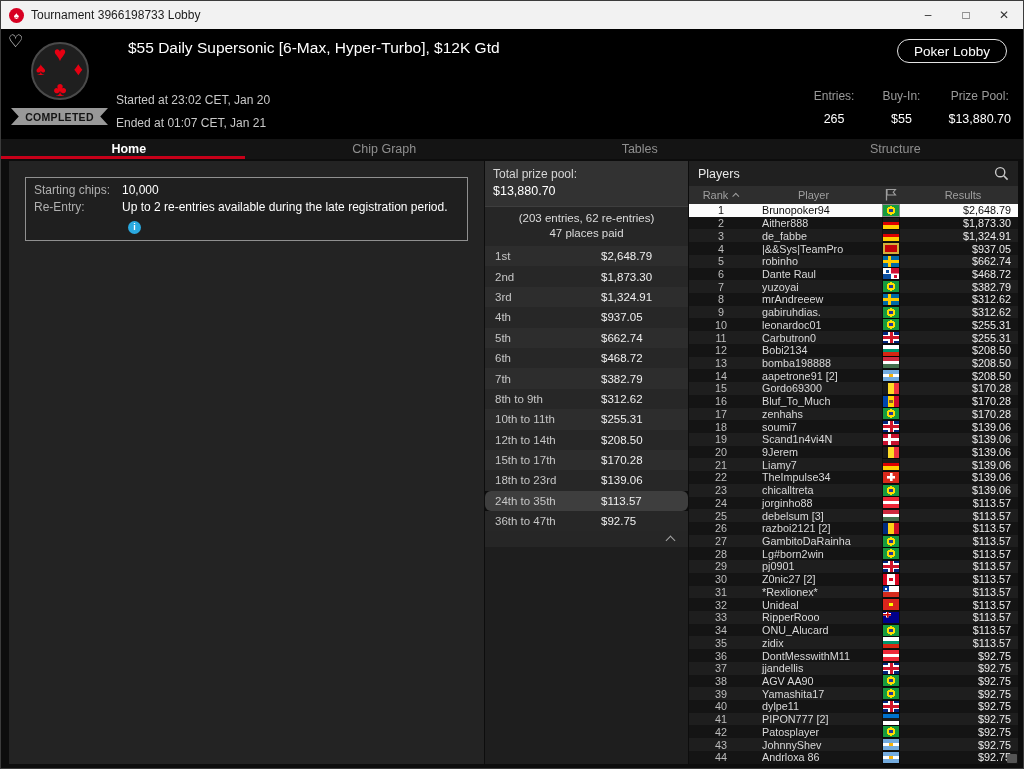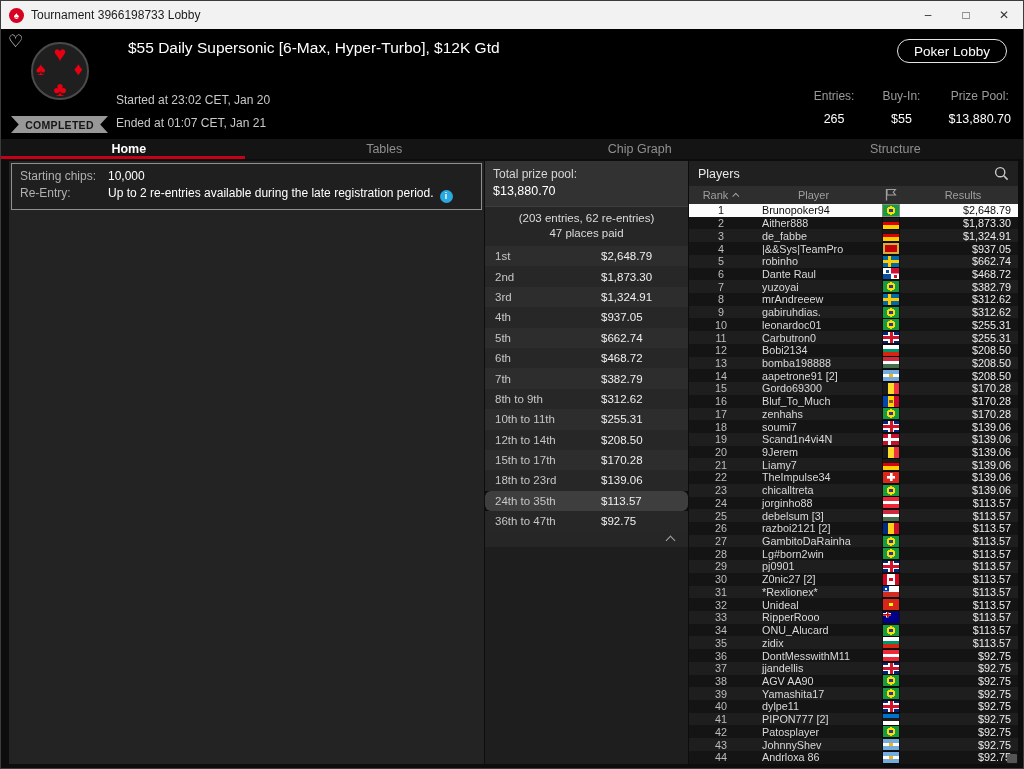--- a/index.html
+++ b/index.html
@@ -18,37 +18,37 @@
   .fav-heart { position:absolute; left:7px; top:2px; font-size:17px; color:#e8e8e8; }
   .t-logo { position:absolute; left:30px; top:13px; width:58px; height:58px; border-radius:50%; background:#1f1f1f; border:2px solid #4a4a4a; }
   .t-logo span { position:absolute; color:#e60012; }
   .suit-heart { top:-2px; left:50%; transform:translateX(-50%); font-size:21px; }
   .suit-spade { left:3px; top:15px; font-size:18px; }
   .suit-diamond { right:4px; top:15px; font-size:18px; }
   .suit-club { bottom:-3px; left:50%; transform:translateX(-50%); font-size:20px; }
   .h-title { position:absolute; left:127px; top:10px; font-size:15.5px; color:#fff; }
   .h-started { position:absolute; left:115px; top:64px; font-size:12px; color:#c9c9c9; }
   .h-ended { position:absolute; left:115px; top:87px; font-size:12px; color:#c9c9c9; }
-  .ribbon { position:absolute; left:10px; top:87px; width:97px; height:17px; background:#989898; color:#141414; font-size:10.5px; font-weight:bold; letter-spacing:.3px; display:flex; align-items:center; justify-content:center; clip-path:polygon(0 0,100% 0,92% 50%,100% 100%,0 100%,8% 50%); }
+  .ribbon { position:absolute; left:10px; top:79px; width:97px; height:17px; background:#989898; color:#141414; font-size:10.5px; font-weight:bold; letter-spacing:.3px; display:flex; align-items:center; justify-content:center; clip-path:polygon(0 0,100% 0,92% 50%,100% 100%,0 100%,8% 50%); }
   .lobby-btn { position:absolute; right:16px; top:10px; width:110px; height:24px; border:1.5px solid #e4e4e4; border-radius:18px; background:transparent; color:#fff; font-size:13.5px; display:flex; align-items:center; justify-content:center; cursor:pointer; }
   .stats { position:absolute; right:12px; top:60px; display:flex; gap:28px; }
   .stat { text-align:center; }
   .stat-label { font-size:12px; color:#9a9a9a; margin-bottom:9px; }
   .stat-value { font-size:12.5px; color:#fff; }
 
   
   .tabbar { height:20px; display:flex; background:#141414; }
   .tab { flex:1; display:flex; align-items:center; justify-content:center; font-size:12.5px; color:#8f8f8f; position:relative; cursor:pointer; }
   .tab.active { color:#fff; font-weight:bold; }
   .tab.active::after { content:""; position:absolute; left:0; right:12px; bottom:0; height:3px; background:#c70019; }
 
   
   .content { display:flex; height:611px; padding:2px 5px 6px 8px; background:#0d0d0d; }
   .left-panel { width:475px; background:#232323; }
-  .info-box { margin:2px; border:1px solid #909090; background:#1f1f1f; padding:4px 8px 6px 8px; }
+  .info-box { margin:16px; border:1px solid #909090; background:#1f1f1f; padding:4px 8px 6px 8px; }
   .info-row { display:flex; font-size:12px; line-height:17px; }
   .info-label { width:88px; color:#b0b0b0; flex:none; }
   .info-value { color:#fff; }
   .info-icon { display:inline-block; width:13px; height:13px; border-radius:50%; background:#2aa9e0; color:#fff; font-size:9px; font-weight:bold; text-align:center; line-height:13px; margin-left:6px; vertical-align:-2px; font-style:normal; }
 
   .mid-panel { width:203px; margin-left:1px; display:flex; flex-direction:column; }
   .total-block { background:#323232; padding:5px 8px 6px 8px; border-bottom:1px solid #3e3e3e; }
   .total-label { font-size:12px; color:#d6d6d6; line-height:17px; }
   .total-value { font-size:12.5px; color:#fff; line-height:17px; }
   .note-block { background:#262626; text-align:center; padding:4px 2px 5px 2px; }
@@ -145,22 +145,22 @@
       </div>
       <div class="stat">
         <div class="stat-label">Prize Pool:</div>
         <div class="stat-value">$13,880.70</div>
       </div>
     </div>
   </div>
 
   <div class="tabbar">
     <div class="tab active">Home</div>
+    <div class="tab">Chip Graph</div>
     <div class="tab">Tables</div>
-    <div class="tab">Chip Graph</div>
     <div class="tab">Structure</div>
   </div>
 
   <div class="content">
 
     <div class="left-panel">
       <div class="info-box">
         <div class="info-row">
           <span class="info-label">Starting chips:</span>
           <span class="info-value">10,000</span>

